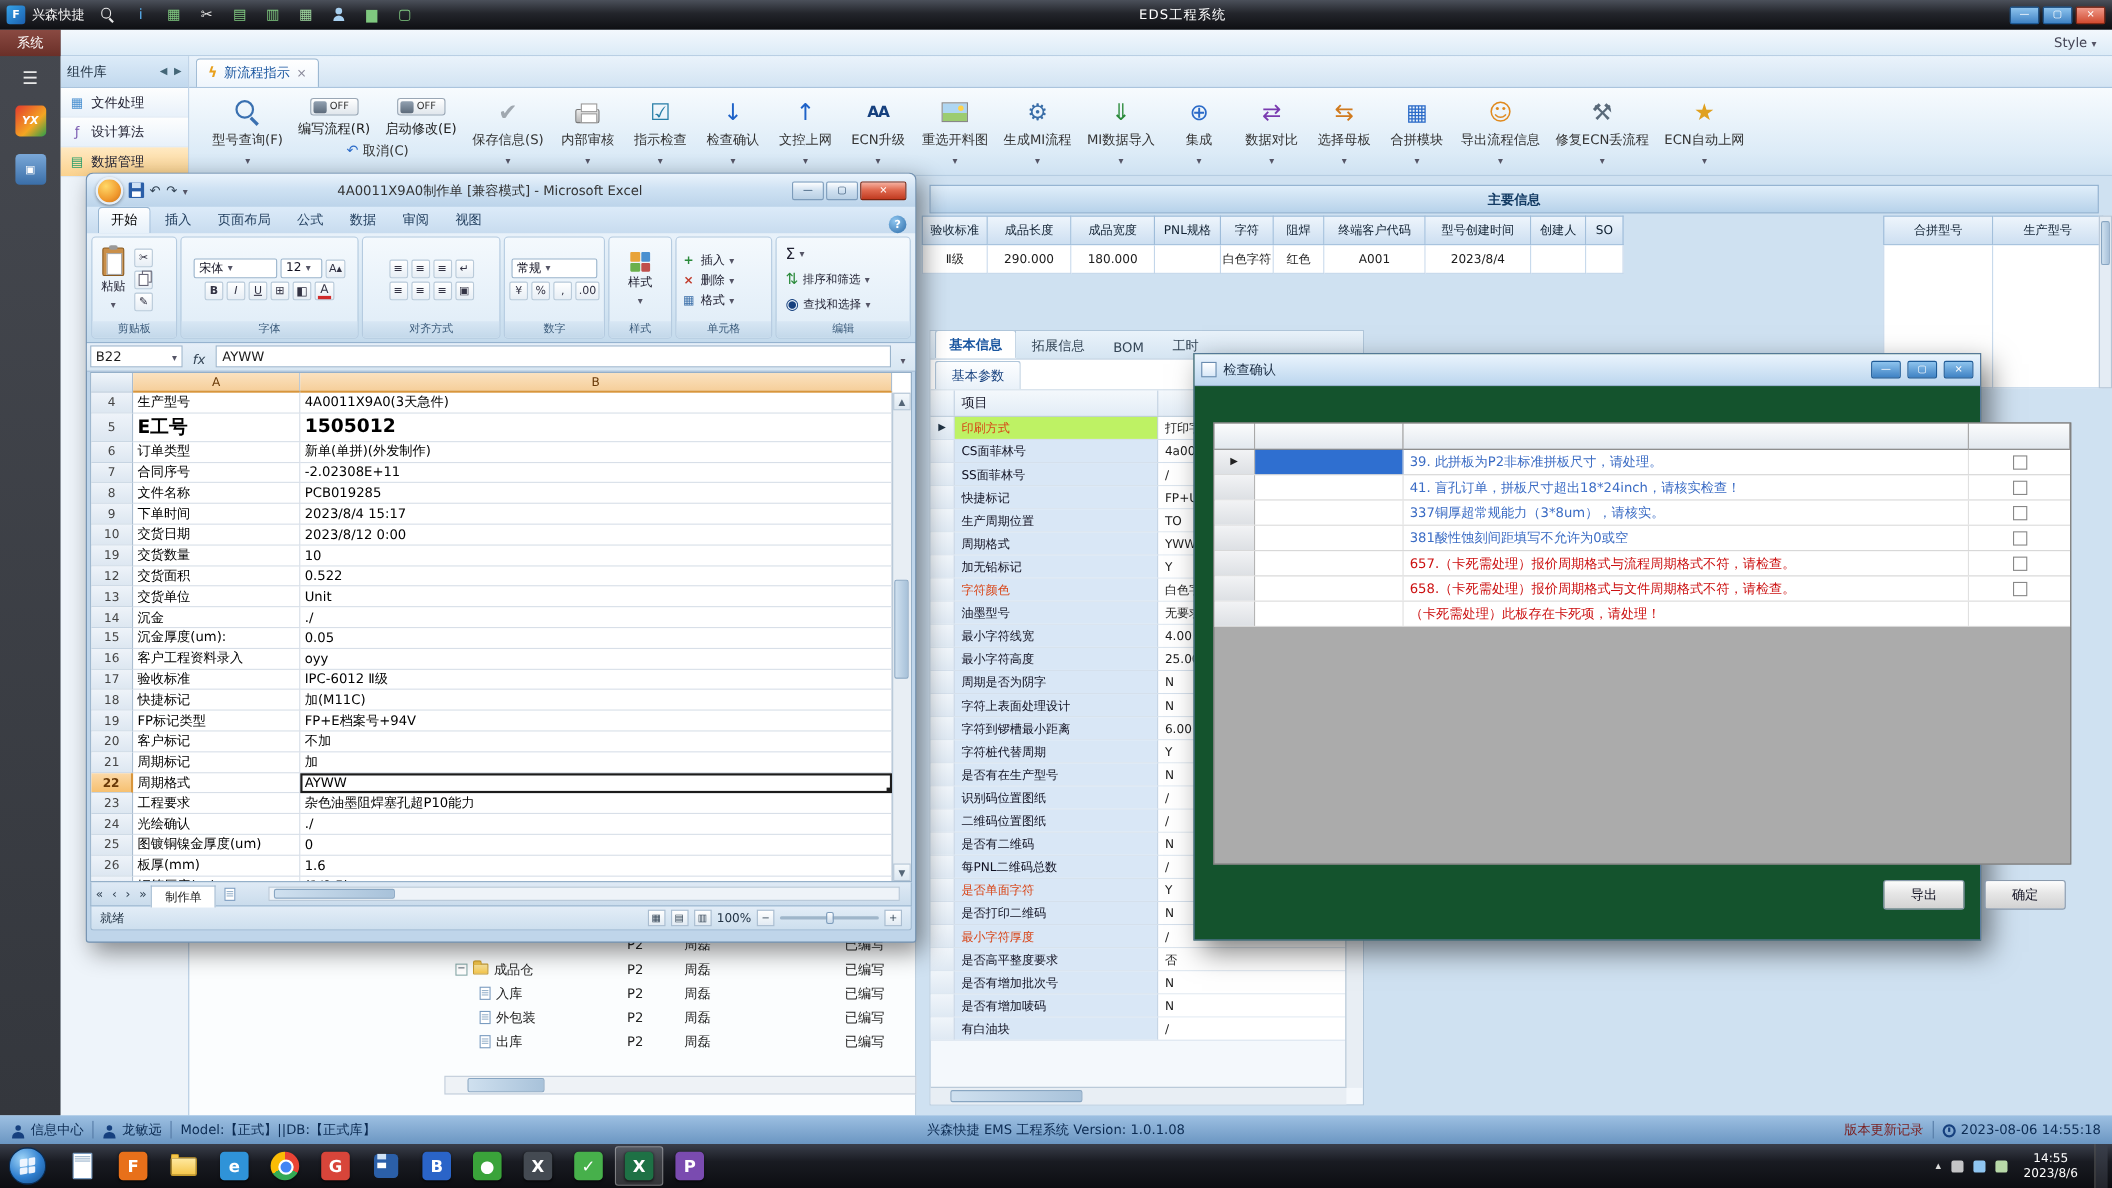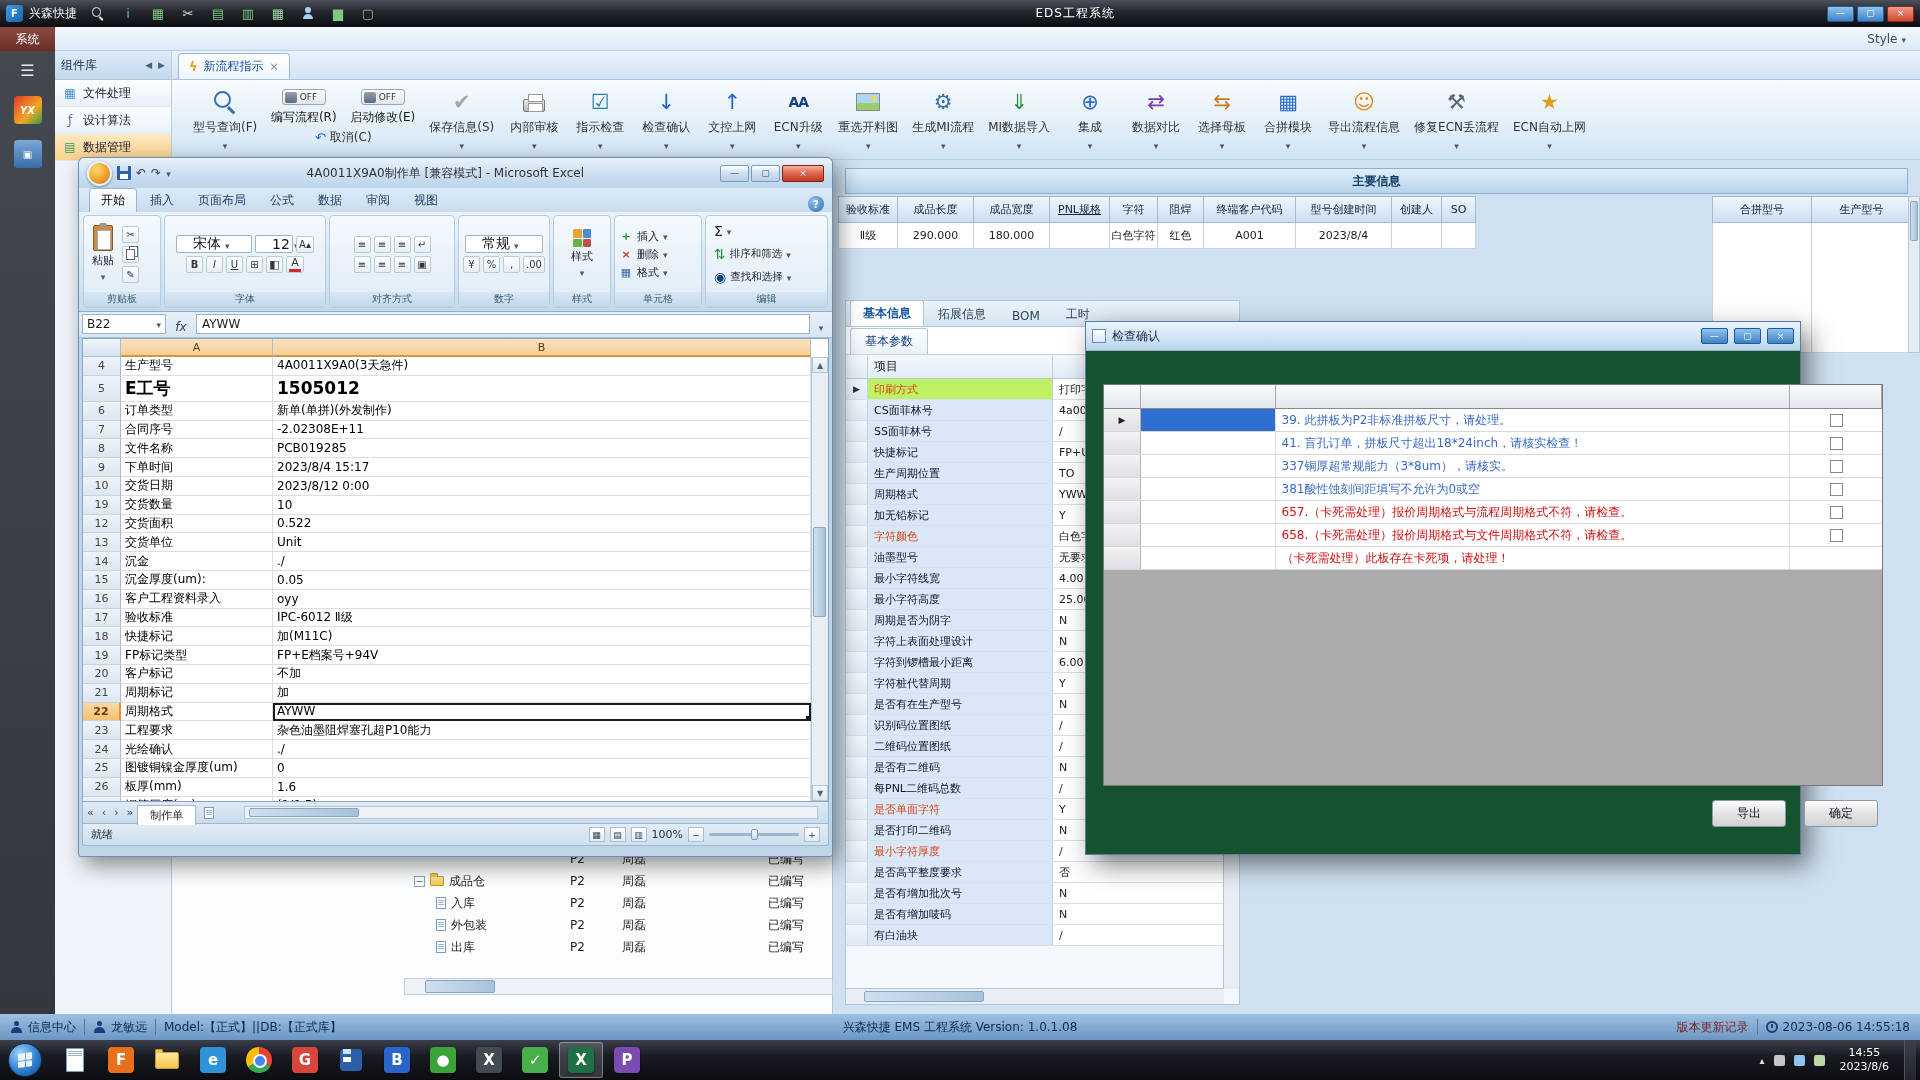--- a/index.html
+++ b/index.html
@@ -158,21 +158,21 @@
 .xl-ribbon{height:100px;background:linear-gradient(#e9f2fa,#d2e4f2 70%,#c4daec);border-bottom:1px solid #92b0cc;display:flex;padding:3px 4px;gap:3px}
 .rgroup{border:1px solid #b5cbe0;border-radius:4px;background:linear-gradient(#f4f9fd,#dfecf7);display:flex;flex-direction:column;overflow:hidden}
 .rg-body{flex:1;display:flex;align-items:center;padding:2px 4px;gap:4px}
 .rg-body.col{flex-direction:column;align-items:stretch;justify-content:center;gap:3px}
 .rg-label{height:15px;text-align:center;font-size:10px;color:#3a5a7a;background:linear-gradient(#d8e7f4,#c3d8ea)}
 .bigbtn{display:flex;flex-direction:column;align-items:center;font-size:11px;color:#223;gap:2px;padding:2px 4px}
 .minicol{display:flex;flex-direction:column;gap:3px;align-items:center}
 .mini{min-width:17px;height:17px;border:1px solid #b9cad9;border-radius:2px;background:linear-gradient(#fff,#e7eef5);font-size:10px;display:inline-flex;align-items:center;justify-content:center;color:#334;padding:0 2px}
 .mini.b{font-weight:bold}.mini.i{font-style:italic}.mini.u{text-decoration:underline}
 .rrow{display:flex;gap:3px;align-items:center;justify-content:center}
-.combo{height:18px;background:#fff;border:1px solid #9ab4cc;border-radius:2px;font-size:14px;display:inline-flex;align-items:center;gap:4px;padding:0 16px;color:#112}
+.combo{height:18px;background:#fff;border:1px solid #9ab4cc;border-radius:2px;font-size:11px;display:inline-flex;gap:4px;padding:0 4px;color:#112}
 .cbar{display:inline-flex;flex-direction:column;align-items:center;line-height:1;font-size:11px}
 .cbar .bar{width:12px;height:3px;margin-top:1px}
 .cellrow{display:flex;align-items:center;gap:4px;font-size:11px;color:#223}
 .cellrow .cic{width:14px;text-align:center;font-weight:bold}
 .estbtn{display:flex;align-items:center;gap:4px;font-size:10.5px;color:#223;border:1px solid transparent;padding:1px 3px;white-space:nowrap}
 .estbtn .esticon{font-size:14px}
 .xl-formula{height:26px;display:flex;align-items:flex-end;background:linear-gradient(#e6eff8,#d7e6f2);border-bottom:1px solid #a8c0d8;padding:3px;gap:3px}
 .namebox{width:84px;height:20px;background:#fff;border:1px solid #9ab4cc;display:flex;align-items:center;justify-content:space-between;padding:0 4px;font-size:12px}
 .fx{width:24px;text-align:center;font-style:italic;color:#345;font-size:12px}
 .fbar{flex:1;height:20px;background:#fff;border:1px solid #9ab4cc;padding:0 5px;font-size:12px;display:flex;align-items:center}
@@ -226,21 +226,21 @@
 .dt-resultcol.err{color:#cc1111}
 .dt-confirmcol{width:92px;display:flex;align-items:center;justify-content:center}
 .cb{width:13px;height:13px;border:1px solid #888;background:#fff;display:inline-block}
 .dlg-btn{position:absolute;width:74px;height:27px;background:linear-gradient(#fdfdfd,#e6e6e6 45%,#d2d2d2);border:1px solid #8a9aad;border-radius:3px;font-size:12px;display:flex;align-items:center;justify-content:center;color:#112}
 .dlg-btn.export{left:626px;top:478px}
 .dlg-btn.ok{left:718px;top:478px}
 
 
 .statusbar{position:absolute;left:0;top:1014px;width:1920px;height:26px;background:linear-gradient(#9dc0e2,#6b96c2);display:flex;align-items:center;color:#0c2b52;font-size:12px;z-index:40;padding:0 10px;gap:8px}
 .sb-sep{width:1px;height:16px;background:#557aa5}
-.sb-item{display:flex;align-items:center;gap:5px;white-space:nowrap}
+.sb-item{display:flex;align-items:flex-end;gap:5px;white-space:nowrap}
 .sb-center{position:absolute;left:50%;transform:translateX(-50%);white-space:nowrap}
 .sb-right{margin-left:auto;display:flex;align-items:center;gap:8px}
 .sb-link{color:#7a1f1f}
 .taskbar{position:absolute;left:0;top:1040px;width:1920px;height:40px;background:linear-gradient(#3a3f4b,#191b22 40%,#0c0d11);display:flex;align-items:center;z-index:50}
 .orb-start{width:34px;height:34px;border-radius:50%;margin:0 10px 0 8px;background:radial-gradient(circle at 35% 30%,#9fd4f7,#2f7fd0 55%,#134a86);border:1px solid #0a2d55;display:flex;align-items:center;justify-content:center}
 .flag{width:14px;height:14px;display:grid;grid-template-columns:1fr 1fr;gap:1px;transform:skewY(-8deg)}
 .flag i{background:#f4f8ff;border-radius:1px;opacity:.95}
 .task{width:44px;height:36px;display:flex;align-items:center;justify-content:center;border-radius:3px;margin:0 1px}
 .task.active{background:rgba(255,255,255,.16);border:1px solid rgba(255,255,255,.35)}
 .tkicon{width:26px;height:26px;border-radius:4px;display:flex;align-items:center;justify-content:center;color:#fff;font-weight:bold;font-size:15px;box-shadow:0 1px 2px rgba(0,0,0,.5)}
@@ -527,21 +527,21 @@
     <div class="ws-hscroll">
         <div class="thumb"></div>
       </div>
   </div>
 
   <div class="mi-title">主要信息</div>
   <div class="mi-cols" id="mi-cols">
       <div class="mi-hcell" style="width: 60px;">验收标准</div>
       <div class="mi-hcell" style="width: 76px;">成品长度</div>
       <div class="mi-hcell" style="width: 76px;">成品宽度</div>
-      <div class="mi-hcell" style="width: 60px; text-decoration: underline;">PNL规格</div>
+      <div class="mi-hcell" style="width: 60px;">PNL规格</div>
       <div class="mi-hcell" style="width: 48px;">字符</div>
       <div class="mi-hcell" style="width: 46px;">阻焊</div>
       <div class="mi-hcell" style="width: 92px;">终端客户代码</div>
       <div class="mi-hcell" style="width: 96px;">型号创建时间</div>
       <div class="mi-hcell" style="width: 50px;">创建人</div>
       <div class="mi-hcell" style="width: 34px;">SO</div>
     </div>
   <div class="mi-vals" id="mi-vals">
       <div class="mi-vcell" style="width: 60px;">Ⅱ级</div>
       <div class="mi-vcell" style="width: 76px;">290.000</div>

